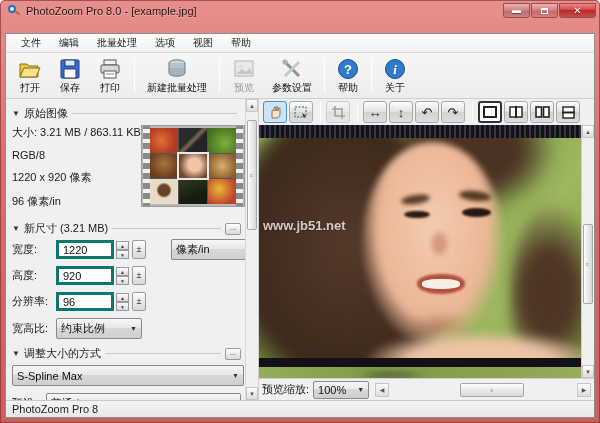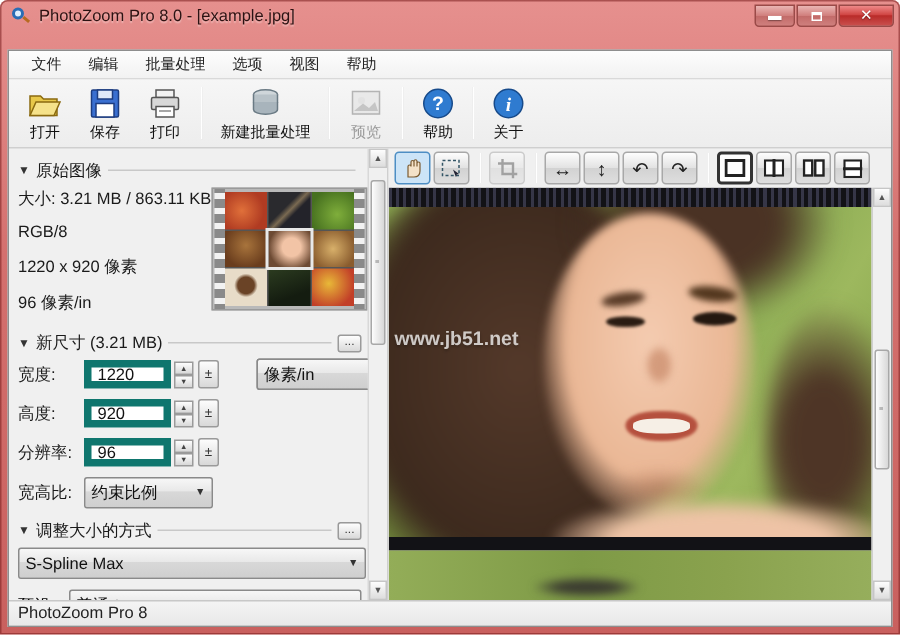--- a/index.html
+++ b/index.html
@@ -63,21 +63,21 @@
   .c4 { background:radial-gradient(circle at 50% 40%,#a8743c,#6a3d1d 75%); }
   .c5 { position:relative; background:radial-gradient(circle at 55% 45%,#f2c4a6 30%,#6d4a33 75%); outline:2px solid #e8e8e8; z-index:2; }
   .c6 { background:radial-gradient(circle at 50% 50%,#d8b06a,#8a5c2e 80%); }
   .c7 { background:radial-gradient(circle at 50% 45%,#6a4326 28%,#e8dcc8 40%); }
   .c8 { background:linear-gradient(160deg,#2c3c20,#141c10 70%); }
   .c9 { background:radial-gradient(circle at 40% 40%,#e8b838,#c23f28 75%); }
 
   
   .row { display:flex; align-items:center; margin-bottom:7px; font-size:11px; color:#1a1a1a; }
   .row .rl { width:44px; flex:0 0 auto; }
-  .num-input { width:58px; height:19px; background:#fff; border:5px solid #0f766e; font-size:11px; padding:2px 4px; color:#111; }
+  .num-input { width:58px; height:19px; background:#fff; border:3px solid #0f766e; font-size:11px; padding:2px 4px; color:#111; }
   .spin { display:flex; flex-direction:column; margin-left:2px; }
   .spin b { width:13px; height:9px; font-size:5px; line-height:8px; text-align:center; color:#444;
             border:1px solid #9a9a9a; background:linear-gradient(180deg,#fdfdfd,#d8d8d8); font-weight:normal; }
   .tiny-btn { width:14px; height:19px; margin-left:3px; font-size:9px; line-height:17px; text-align:center; color:#333;
               border:1px solid #9a9a9a; border-radius:2px; background:linear-gradient(180deg,#fdfdfd,#d8d8d8); }
   .dd { height:21px; border:1px solid #8a8a8a; border-radius:2px; background:linear-gradient(180deg,#f7f7f7,#e8e8e8 45%,#d8d8d8 46%,#cfcfcf);
         display:flex; align-items:center; font-size:11px; color:#111; padding:0 4px; position:relative; }
   .dd .arrow { margin-left:auto; font-size:7px; color:#333; padding-left:6px; }
   .unit-col { position:absolute; left:159px; width:88px; }
   .dd.unit { width:88px; }
@@ -218,20 +218,30 @@
       <div class="tbtn disabled">
         <span>
             <svg width="24" height="22" viewBox="0 0 24 22">
               <rect x="3" y="3" width="18" height="15" fill="#cfe0ee" stroke="#667"></rect>
               <circle cx="9" cy="9" r="2.4" fill="#e8d26a"></circle>
               <path d="M4 16 l6-5 4 3 4-4 2 6 z" fill="#7a9a66"></path>
             </svg>
           </span>
         <span class="lbl">预览</span>
       </div>
+      <div class="tbtn">
+        <span>
+            <svg width="24" height="22" viewBox="0 0 24 22">
+              <line x1="5" y1="4" x2="19" y2="18" stroke="#8a9298" stroke-width="3"></line>
+              <line x1="19" y1="4" x2="5" y2="18" stroke="#c2c8cc" stroke-width="3"></line>
+              <circle cx="5" cy="4" r="2.6" fill="#aab2b8"></circle>
+            </svg>
+          </span>
+        <span class="lbl">参数设置</span>
+      </div>
       <div class="tsep"></div>
       <div class="tbtn">
         <span>
             <svg width="22" height="22" viewBox="0 0 22 22">
               <circle cx="11" cy="11" r="9.5" fill="#2f7bd0" stroke="#174a8a"></circle>
               <text x="11" y="15.5" font-size="13" font-family="Liberation Sans" font-weight="bold" fill="#fff" text-anchor="middle">?</text>
             </svg>
           </span>
         <span class="lbl">帮助</span>
       </div>
@@ -456,20 +466,36 @@
             <div class="sb-btn">▲</div>
             <div class="sb-track">
               <div class="sb-thumb" style="top:38%; height:80px;">
                   <span class="grip">≡</span>
                 </div>
             </div>
             <div class="sb-btn">▼</div>
           </div>
         </div>
 
+        <div class="pbottom">
+          <span>预览缩放:</span>
+          <div class="dd zoom">
+            <span>100%</span>
+            <span class="arrow">▼</span>
+          </div>
+          <div class="hscroll">
+            <div class="sb-btn">◀</div>
+            <div class="sb-track">
+              <div class="sb-thumb">
+                  <span class="grip">≡</span>
+                </div>
+            </div>
+            <div class="sb-btn">▶</div>
+          </div>
+        </div>
       </div>
     </div>
 
     <div class="statusbar">
       <span>PhotoZoom Pro 8</span>
     </div>
   </div>
 </div>
 
 </body></html>

